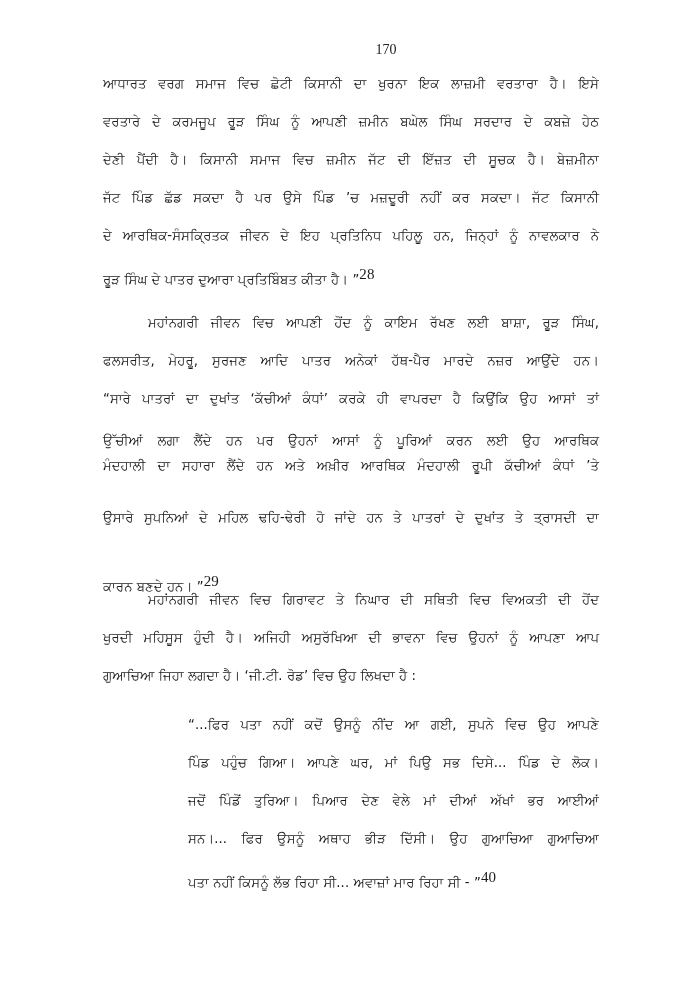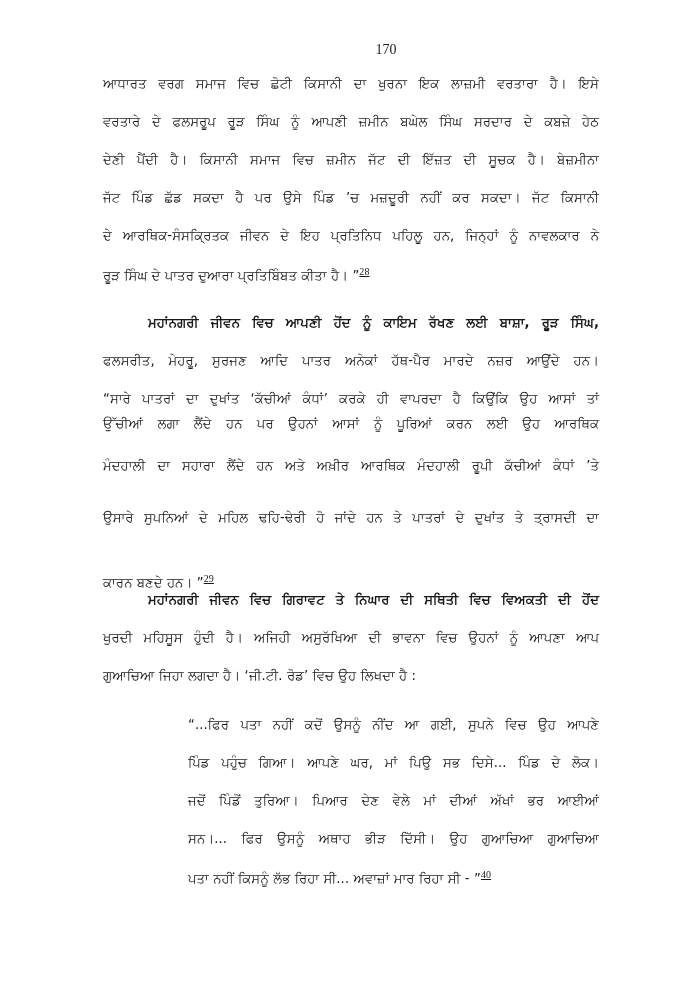--- a/index.html
+++ b/index.html
@@ -1,43 +1,43 @@
 <!DOCTYPE html>
 <html><head>
   <meta charset="utf-8">
   <style>
     html, body { margin: 0; padding: 0; background: #ffffff; }
     body { width: 700px; height: 989px; position: relative; overflow: hidden; font-family: "DejaVu Sans", "Liberation Sans", sans-serif; color: #1a1a1a; }
     .page-number { position: absolute; top: 42px; left: 0; width: 700px; text-align: center; font-family: "Liberation Serif", "DejaVu Serif", serif; font-size: 14px; color: #222; margin-left: 36px; }
     .line { position: absolute; left: 103px; width: 496px; font-size: 13.2px; white-space: nowrap; letter-spacing: 0.1px; }
     .justify { text-align: justify; text-align-last: justify; }
-    .indent { left: 148px; width: 451px; font-weight: bold; }
+    .indent { left: 148px; width: 451px; }
     .quote { left: 188px; width: 411px; }
-    sup { font-family: "Liberation Serif", serif; font-size: 10px; vertical-align: 5px; text-decoration: underline; }
+    sup { font-family: "Liberation Serif", serif; font-size: 15px; vertical-align: 5px; }
   </style>
 </head>
 <body>
 
 <div>
   <div class="page-number">170</div>
 
   <div>
     <div class="line justify" style="top:76px">ਆਧਾਰਤ ਵਰਗ ਸਮਾਜ ਵਿਚ ਛੋਟੀ ਕਿਸਾਨੀ ਦਾ ਖੁਰਨਾ ਇਕ ਲਾਜ਼ਮੀ ਵਰਤਾਰਾ ਹੈ। ਇਸੇ</div>
-    <div class="line justify" style="top:114px">ਵਰਤਾਰੇ ਦੇ ਫਲਸਰੂਪ ਰੂੜ ਸਿੰਘ ਨੂੰ ਆਪਣੀ ਜ਼ਮੀਨ ਬਘੇਲ ਸਿੰਘ ਸਰਦਾਰ ਦੇ ਕਬਜ਼ੇ ਹੇਠ</div>
+    <div class="line justify" style="top:114px">ਵਰਤਾਰੇ ਦੇ ਕਰਮਜੂਪ ਰੂੜ ਸਿੰਘ ਨੂੰ ਆਪਣੀ ਜ਼ਮੀਨ ਬਘੇਲ ਸਿੰਘ ਸਰਦਾਰ ਦੇ ਕਬਜ਼ੇ ਹੇਠ</div>
     <div class="line justify" style="top:152px">ਦੇਣੀ ਪੈਂਦੀ ਹੈ। ਕਿਸਾਨੀ ਸਮਾਜ ਵਿਚ ਜ਼ਮੀਨ ਜੱਟ ਦੀ ਇੱਜ਼ਤ ਦੀ ਸੂਚਕ ਹੈ। ਬੇਜ਼ਮੀਨਾ</div>
     <div class="line justify" style="top:190px">ਜੱਟ ਪਿੰਡ ਛੱਡ ਸਕਦਾ ਹੈ ਪਰ ਉਸੇ ਪਿੰਡ ’ਚ ਮਜ਼ਦੂਰੀ ਨਹੀਂ ਕਰ ਸਕਦਾ। ਜੱਟ ਕਿਸਾਨੀ</div>
     <div class="line justify" style="top:228px">ਦੇ ਆਰਥਿਕ-ਸੰਸਕ੍ਰਿਤਕ ਜੀਵਨ ਦੇ ਇਹ ਪ੍ਰਤਿਨਿਧ ਪਹਿਲੂ ਹਨ, ਜਿਨ੍ਹਾਂ ਨੂੰ ਨਾਵਲਕਾਰ ਨੇ</div>
     <div class="line" style="top:266px"><span>ਰੂੜ ਸਿੰਘ ਦੇ ਪਾਤਰ ਦੁਆਰਾ ਪ੍ਰਤਿਬਿੰਬਤ ਕੀਤਾ ਹੈ। ”</span><sup>28</sup></div>
   </div>
 
   <div>
     <div class="line indent justify" style="top:315px">ਮਹਾਂਨਗਰੀ ਜੀਵਨ ਵਿਚ ਆਪਣੀ ਹੋਂਦ ਨੂੰ ਕਾਇਮ ਰੱਖਣ ਲਈ ਬਾਸ਼ਾ, ਰੂੜ ਸਿੰਘ,</div>
     <div class="line justify" style="top:353px">ਫਲਸਰੀਤ, ਮੇਹਰੂ, ਸੁਰਜਣ ਆਦਿ ਪਾਤਰ ਅਨੇਕਾਂ ਹੱਥ-ਪੈਰ ਮਾਰਦੇ ਨਜ਼ਰ ਆਉਂਦੇ ਹਨ।</div>
     <div class="line justify" style="top:391px">“ਸਾਰੇ ਪਾਤਰਾਂ ਦਾ ਦੁਖਾਂਤ ‘ਕੱਚੀਆਂ ਕੰਧਾਂ’ ਕਰਕੇ ਹੀ ਵਾਪਰਦਾ ਹੈ ਕਿਉਂਕਿ ਉਹ ਆਸਾਂ ਤਾਂ</div>
-    <div class="line justify" style="top:416px">ਉੱਚੀਆਂ ਲਗਾ ਲੈਂਦੇ ਹਨ ਪਰ ਉਹਨਾਂ ਆਸਾਂ ਨੂੰ ਪੂਰਿਆਂ ਕਰਨ ਲਈ ਉਹ ਆਰਥਿਕ</div>
+    <div class="line justify" style="top:433px">ਉੱਚੀਆਂ ਲਗਾ ਲੈਂਦੇ ਹਨ ਪਰ ਉਹਨਾਂ ਆਸਾਂ ਨੂੰ ਪੂਰਿਆਂ ਕਰਨ ਲਈ ਉਹ ਆਰਥਿਕ</div>
     <div class="line justify" style="top:458px">ਮੰਦਹਾਲੀ ਦਾ ਸਹਾਰਾ ਲੈਂਦੇ ਹਨ ਅਤੇ ਅਖ਼ੀਰ ਆਰਥਿਕ ਮੰਦਹਾਲੀ ਰੂਪੀ ਕੱਚੀਆਂ ਕੰਧਾਂ ’ਤੇ</div>
     <div class="line justify" style="top:510px">ਉਸਾਰੇ ਸੁਪਨਿਆਂ ਦੇ ਮਹਿਲ ਢਹਿ-ਢੇਰੀ ਹੋ ਜਾਂਦੇ ਹਨ ਤੇ ਪਾਤਰਾਂ ਦੇ ਦੁਖਾਂਤ ਤੇ ਤ੍ਰਾਸਦੀ ਦਾ</div>
     <div class="line" style="top:573px"><span>ਕਾਰਨ ਬਣਦੇ ਹਨ। ”</span><sup>29</sup></div>
   </div>
 
   <div>
     <div class="line indent justify" style="top:592px">ਮਹਾਂਨਗਰੀ ਜੀਵਨ ਵਿਚ ਗਿਰਾਵਟ ਤੇ ਨਿਘਾਰ ਦੀ ਸਥਿਤੀ ਵਿਚ ਵਿਅਕਤੀ ਦੀ ਹੋਂਦ</div>
     <div class="line justify" style="top:630px">ਖੁਰਦੀ ਮਹਿਸੂਸ ਹੁੰਦੀ ਹੈ। ਅਜਿਹੀ ਅਸੁਰੱਖਿਆ ਦੀ ਭਾਵਨਾ ਵਿਚ ਉਹਨਾਂ ਨੂੰ ਆਪਣਾ ਆਪ</div>
     <div class="line" style="top:668px">ਗੁਆਚਿਆ ਜਿਹਾ ਲਗਦਾ ਹੈ। ‘ਜੀ.ਟੀ. ਰੋਡ’ ਵਿਚ ਉਹ ਲਿਖਦਾ ਹੈ :</div>
   </div>

